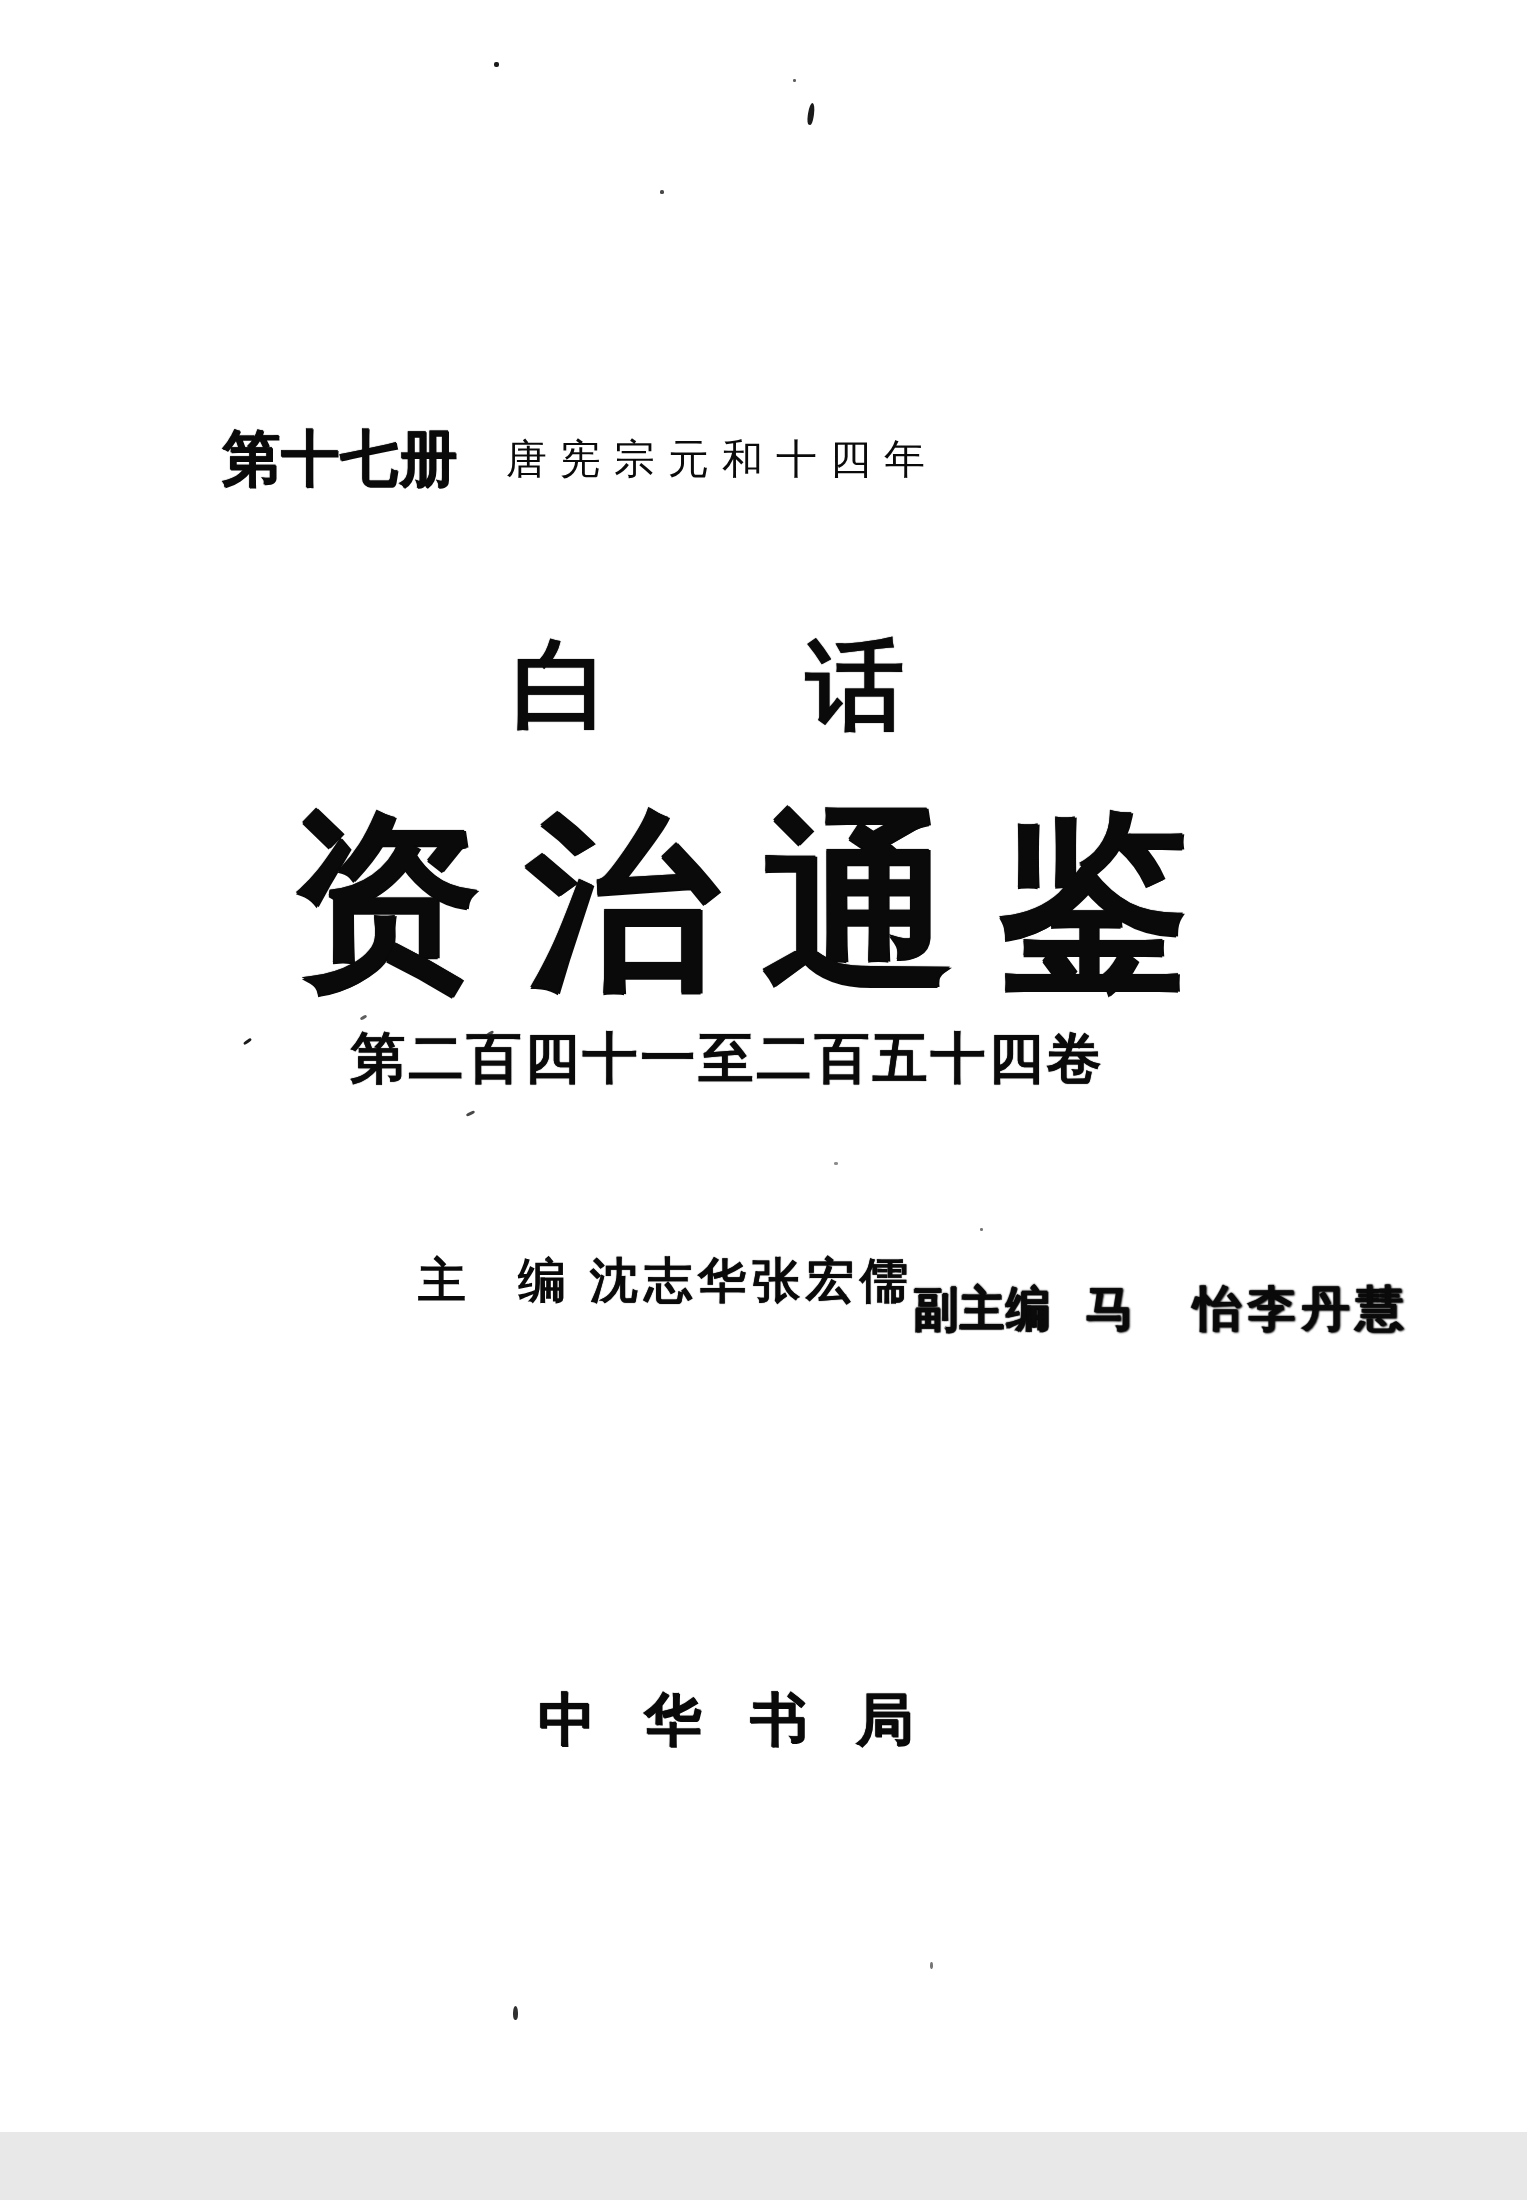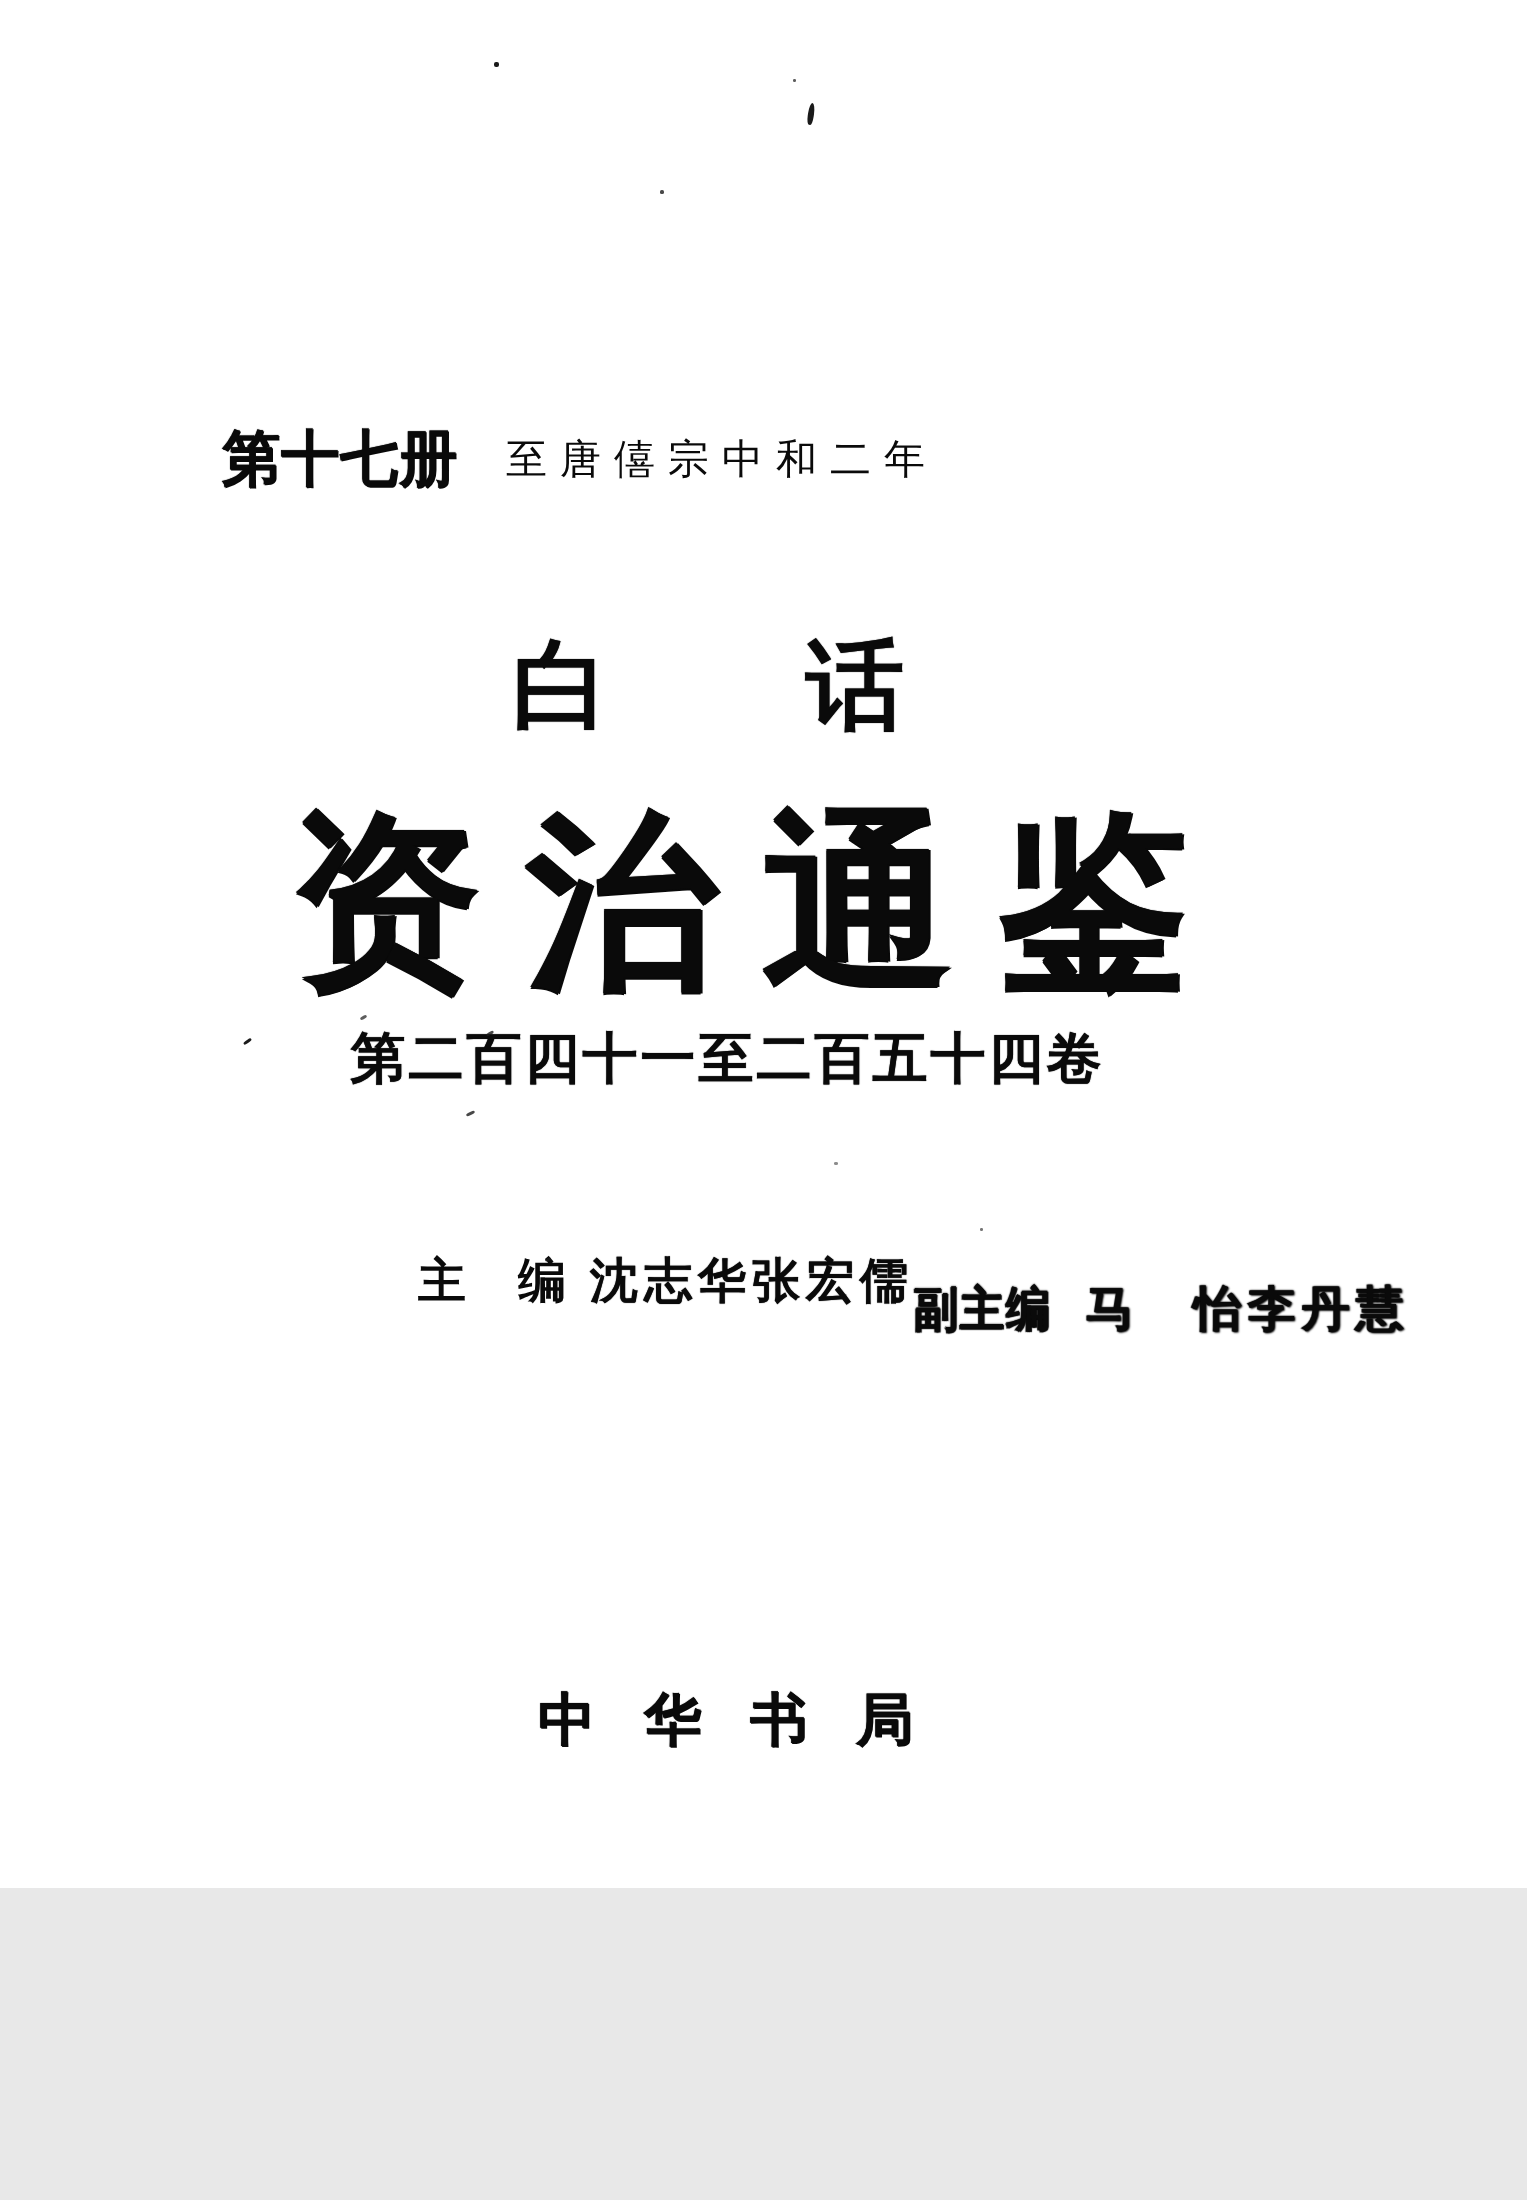--- a/index.html
+++ b/index.html
@@ -3,21 +3,21 @@
 <meta charset="utf-8">
 <style>
   html, body {
     margin: 0;
     padding: 0;
     background: #e8e8e8;
   }
   .page {
     position: relative;
     width: 1527px;
-    height: 1888px;
+    height: 2132px;
     margin: 0 auto;
     background: var(--paper, #ffffff);
     color: var(--ink, #0a0a0a);
     font-family: "DejaVu Serif", "Liberation Serif", serif;
     overflow: hidden;
   }
 
   
   .volume-block {
     position: absolute;
@@ -160,21 +160,21 @@
   }
 </style>
 </head>
 <body>
 
 <div class="page" style="--ink: #0a0a0a; --paper: #ffffff;">
 
   <div class="volume-block">
     <div class="volume-label">第十七册</div>
     <div class="volume-coverage">
-      <div class="coverage-line">至唐僖宗中和二年</div>
+      <div class="coverage-line">唐宪宗元和十四年</div>
     </div>
   </div>
 
   <div class="series-title">
     <span>白</span>
     <span>话</span>
   </div>
 
   <div class="main-title">
     <span>资</span>

